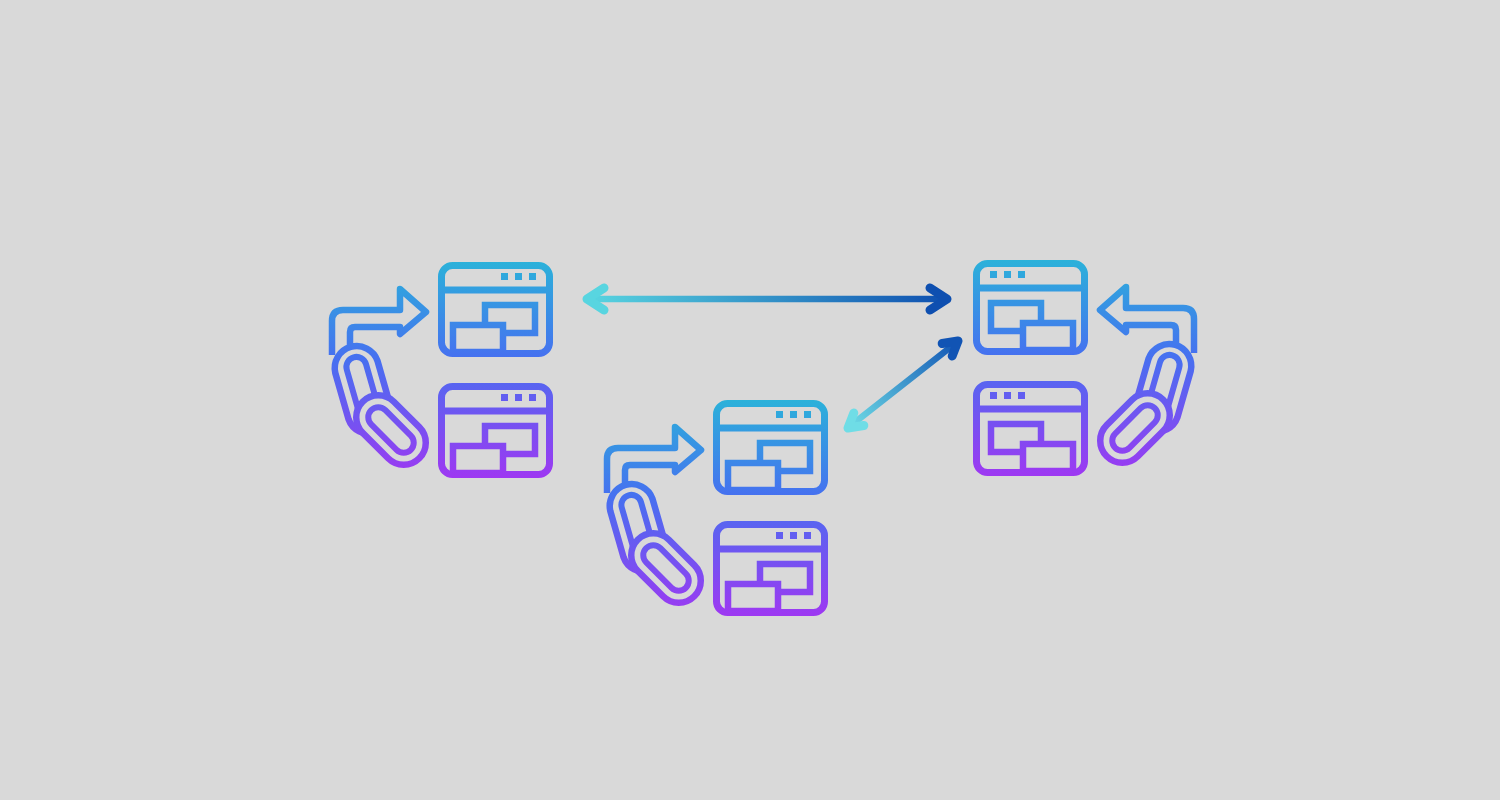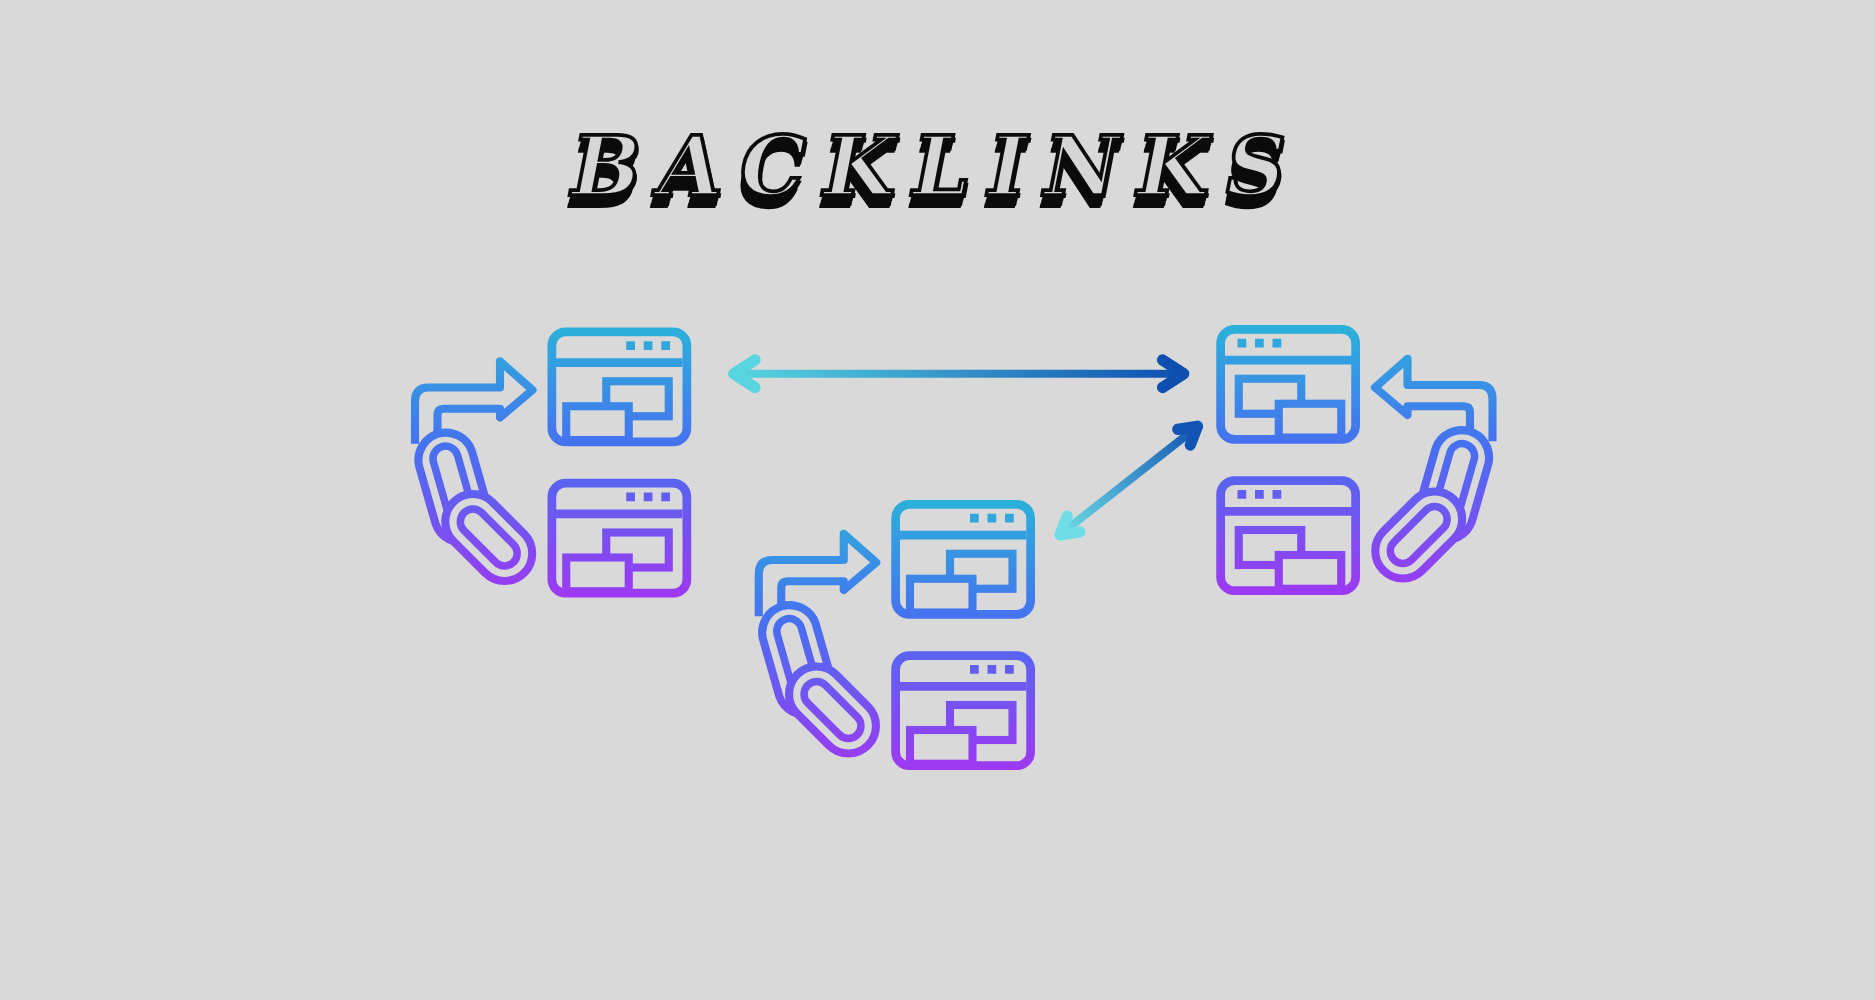--- a/index.html
+++ b/index.html
@@ -28,21 +28,20 @@
   .cluster-center{left:600px;top:393px;}
   .cluster-right{left:971px;top:253px;transform:scaleX(-1);}
   .overlay{position:absolute;left:0;top:0;width:1500px;height:800px;pointer-events:none;}
   svg *{vector-effect:none;}
 </style>
 </head>
 <body>
 
 <div class="canvas">
 
-  <h1 class="title">BACKLINKS</h1>
 
   <svg class="cluster cluster-left" viewBox="0 0 230 230" aria-hidden="true">
     <defs>
       <linearGradient id="g-l" gradientUnits="userSpaceOnUse" x1="0" y1="0" x2="0" y2="230">
         <stop offset="0" stop-color="#29b6d8"></stop>
           <stop offset="0.45" stop-color="#4670f0"></stop>
           <stop offset="1" stop-color="#a335f2"></stop>
       </linearGradient>
     </defs>
     <g fill="none" stroke="url(#g-l)" stroke-linejoin="round">

